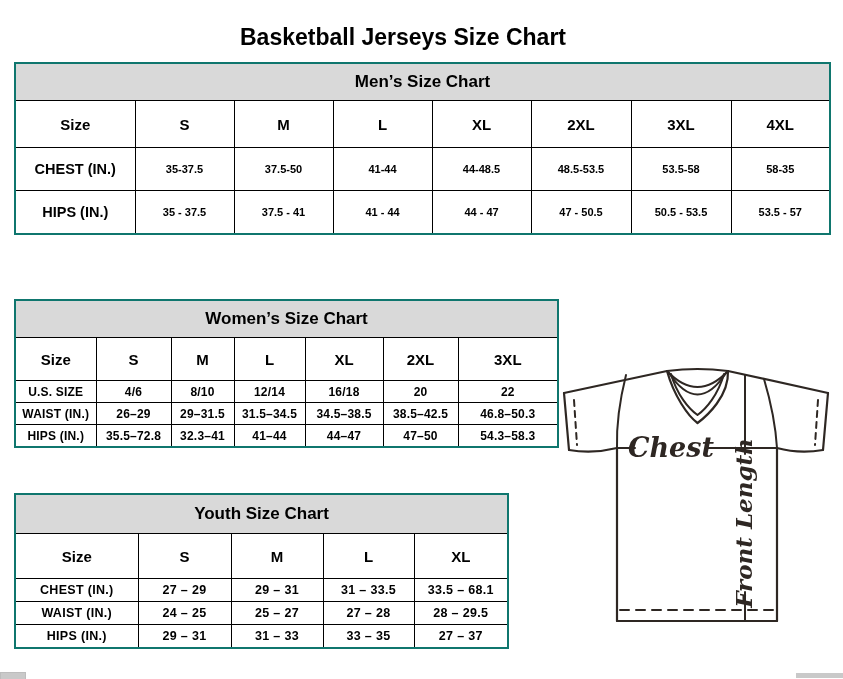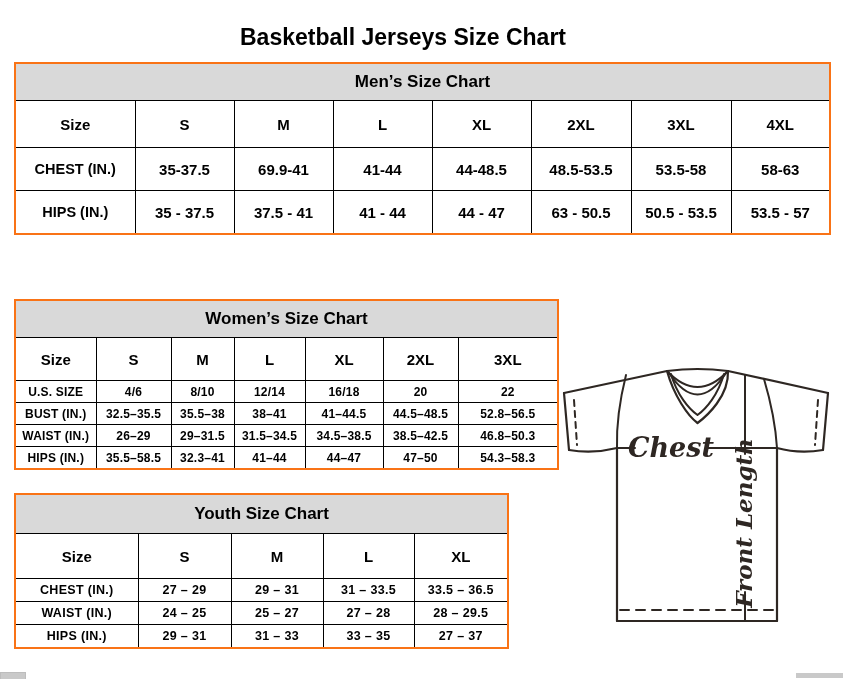--- a/index.html
+++ b/index.html
@@ -6,30 +6,30 @@
   body{
     width:843px;height:679px;position:relative;background:#ffffff;overflow:hidden;
     font-family:"Liberation Sans",sans-serif;color:#000;
   }
   .page-title{
     position:absolute;top:5px;left:0;width:806px;text-align:center;
     font-size:23px;font-weight:bold;letter-spacing:0px;margin-top:19px;
   }
   table.chart{
     position:absolute;border-collapse:collapse;table-layout:fixed;
-    border:2px solid #f97316;background:#fff;
+    border:2px solid #0f766e;background:#fff;
   }
   table.chart td{
     border:1px solid #000;text-align:center;vertical-align:middle;
     padding:0;overflow:hidden;white-space:nowrap;
   }
   td.banner{background:#d9d9d9;font-size:17px;font-weight:bold;}
   .men  .banner-row td{height:36px;}
   .men  .size-row td{height:46px;font-size:15px;font-weight:bold;}
-  .men  .data-row td{height:42px;font-size:15px;font-weight:bold;}
+  .men  .data-row td{height:42px;font-size:11px;font-weight:bold;}
   .men  .data-row td.rlabel{font-size:14.5px;}
   .women .banner-row td{height:36px;}
   .women .size-row td{height:42px;font-size:15px;font-weight:bold;}
   .women .data-row td{height:21px;font-size:12px;font-weight:bold;letter-spacing:0.2px;}
   .youth .banner-row td{height:38px;}
   .youth .size-row td{height:44px;font-size:15px;font-weight:bold;}
   .youth .data-row td{height:22px;font-size:12.5px;font-weight:bold;letter-spacing:0.3px;}
   #mens-table{left:14px;top:62px;width:815px;}
   #womens-table{left:14px;top:299px;width:543px;}
   #youth-table{left:14px;top:493px;width:493px;}
@@ -68,34 +68,34 @@
     <td>M</td>
     <td>L</td>
     <td>XL</td>
     <td>2XL</td>
     <td>3XL</td>
     <td>4XL</td>
   </tr>
   <tr class="data-row">
     <td class="rlabel">CHEST (IN.)</td>
     <td>35-37.5</td>
-    <td>69.9-41</td>
+    <td>37.5-50</td>
     <td>41-44</td>
     <td>44-48.5</td>
     <td>48.5-53.5</td>
     <td>53.5-58</td>
-    <td>58-63</td>
+    <td>58-35</td>
   </tr>
   <tr class="data-row">
     <td class="rlabel">HIPS (IN.)</td>
     <td>35 - 37.5</td>
     <td>37.5 - 41</td>
     <td>41 - 44</td>
     <td>44 - 47</td>
-    <td>63 - 50.5</td>
+    <td>47 - 50.5</td>
     <td>50.5 - 53.5</td>
     <td>53.5 - 57</td>
   </tr>
 </tbody>
   </table>
 
 <table class="chart women" id="womens-table">
   <colgroup>
     <col style="width:81px">
       <col style="width:75px">
@@ -121,40 +121,31 @@
   <tr class="data-row">
     <td>U.S. SIZE</td>
     <td>4/6</td>
     <td>8/10</td>
     <td>12/14</td>
     <td>16/18</td>
     <td>20</td>
     <td>22</td>
   </tr>
   <tr class="data-row">
-    <td>BUST (IN.)</td>
-    <td>32.5–35.5</td>
-    <td>35.5–38</td>
-    <td>38–41</td>
-    <td>41–44.5</td>
-    <td>44.5–48.5</td>
-    <td>52.8–56.5</td>
-  </tr>
-  <tr class="data-row">
     <td>WAIST (IN.)</td>
     <td>26–29</td>
     <td>29–31.5</td>
     <td>31.5–34.5</td>
     <td>34.5–38.5</td>
     <td>38.5–42.5</td>
     <td>46.8–50.3</td>
   </tr>
   <tr class="data-row">
     <td>HIPS (IN.)</td>
-    <td>35.5–58.5</td>
+    <td>35.5–72.8</td>
     <td>32.3–41</td>
     <td>41–44</td>
     <td>44–47</td>
     <td>47–50</td>
     <td>54.3–58.3</td>
   </tr>
 </tbody>
   </table>
 
 <table class="chart youth" id="youth-table">
@@ -174,21 +165,21 @@
     <td>S</td>
     <td>M</td>
     <td>L</td>
     <td>XL</td>
   </tr>
   <tr class="data-row">
     <td>CHEST (IN.)</td>
     <td>27 – 29</td>
     <td>29 – 31</td>
     <td>31 – 33.5</td>
-    <td>33.5 – 36.5</td>
+    <td>33.5 – 68.1</td>
   </tr>
   <tr class="data-row">
     <td>WAIST (IN.)</td>
     <td>24 – 25</td>
     <td>25 – 27</td>
     <td>27 – 28</td>
     <td>28 – 29.5</td>
   </tr>
   <tr class="data-row">
     <td>HIPS (IN.)</td>

